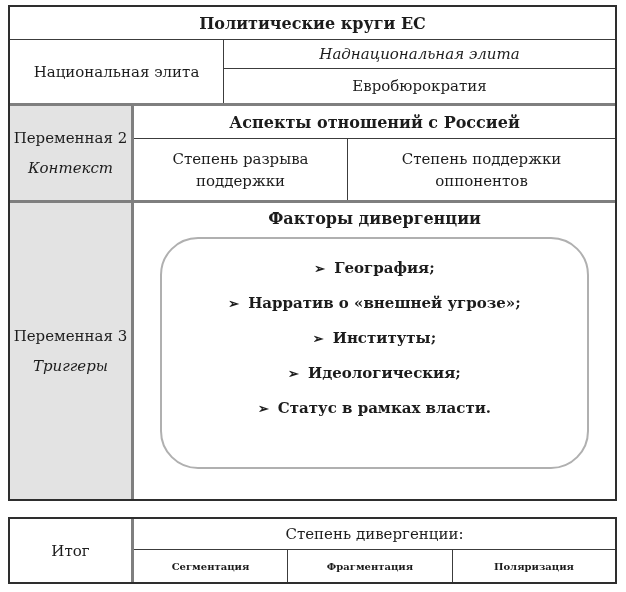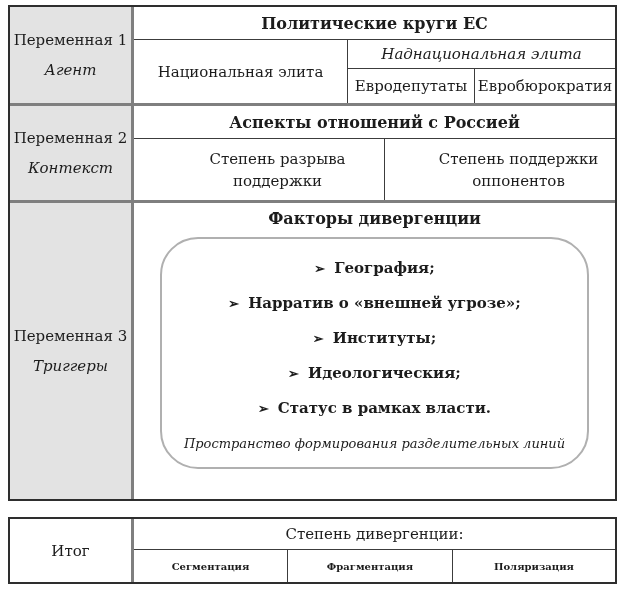--- a/index.html
+++ b/index.html
@@ -46,21 +46,21 @@
     display:flex; align-items:center; justify-content:center; font-style:italic; font-size:15px;
   }
   .supra-bottom { flex:1; display:flex; font-size:15px; }
   .sb-left { width:126px; flex:none; border-right:1px solid #3c3c3c;
     display:flex; align-items:center; justify-content:center; }
   .sb-right { flex:1; display:flex; align-items:center; justify-content:center; }
 
   .ctx-cells { flex:1; display:flex; font-size:15px; }
   .ctx-cell {
     display:flex; flex-direction:column; align-items:center; justify-content:center;
-    gap:4px; text-align:center;padding-left:37px;
+    gap:4px; text-align:center;
   }
   .ctx-left { width:213px; flex:none; border-right:1px solid #3c3c3c; }
   .ctx-right { flex:1; }
 
   
   .factors-box {
     margin:4px 26px 0 26px; height:228px; flex:none;
     border:2px solid #b0b0b0; border-radius:38px;
     display:flex; flex-direction:column; align-items:center;
   }
@@ -93,32 +93,27 @@
   .sum-cell-3 { flex:1; }
 </style>
 </head>
 <body>
 
 <div class="page">
 
   <div class="main-table">
 
     <div class="row row1">
-      <div class="var-cell">
-        <div>Переменная 1</div>
-        <div class="var-type">Агент</div>
-      </div>
       <div class="content">
         <div class="hdr">Политические круги ЕС</div>
         <div class="split">
           <div class="nat-cell">Национальная элита</div>
           <div class="supra">
             <div class="supra-top">Наднациональная элита</div>
             <div class="supra-bottom">
-              <div class="sb-left">Евродепутаты</div>
               <div class="sb-right">Евробюрократия</div>
             </div>
           </div>
         </div>
       </div>
     </div>
 
     <div class="row row2">
       <div class="var-cell">
         <div>Переменная 2</div>
@@ -147,21 +142,20 @@
       <div class="content">
         <div class="hdr hdr-noline">Факторы дивергенции</div>
         <div class="factors-box">
           <div class="bullets">
             <div class="bullet"><span class="arrow">➢</span><span>География;</span></div>
             <div class="bullet"><span class="arrow">➢</span><span>Нарратив о «внешней угрозе»;</span></div>
             <div class="bullet"><span class="arrow">➢</span><span>Институты;</span></div>
             <div class="bullet"><span class="arrow">➢</span><span>Идеологическия;</span></div>
             <div class="bullet"><span class="arrow">➢</span><span>Статус в рамках власти.</span></div>
           </div>
-          <div class="box-caption">Пространство формирования разделительных линий</div>
         </div>
       </div>
     </div>
 
   </div>
 
   <div class="summary-table">
     <div class="sum-label">Итог</div>
     <div class="sum-content">
       <div class="sum-header">Степень дивергенции:</div>

